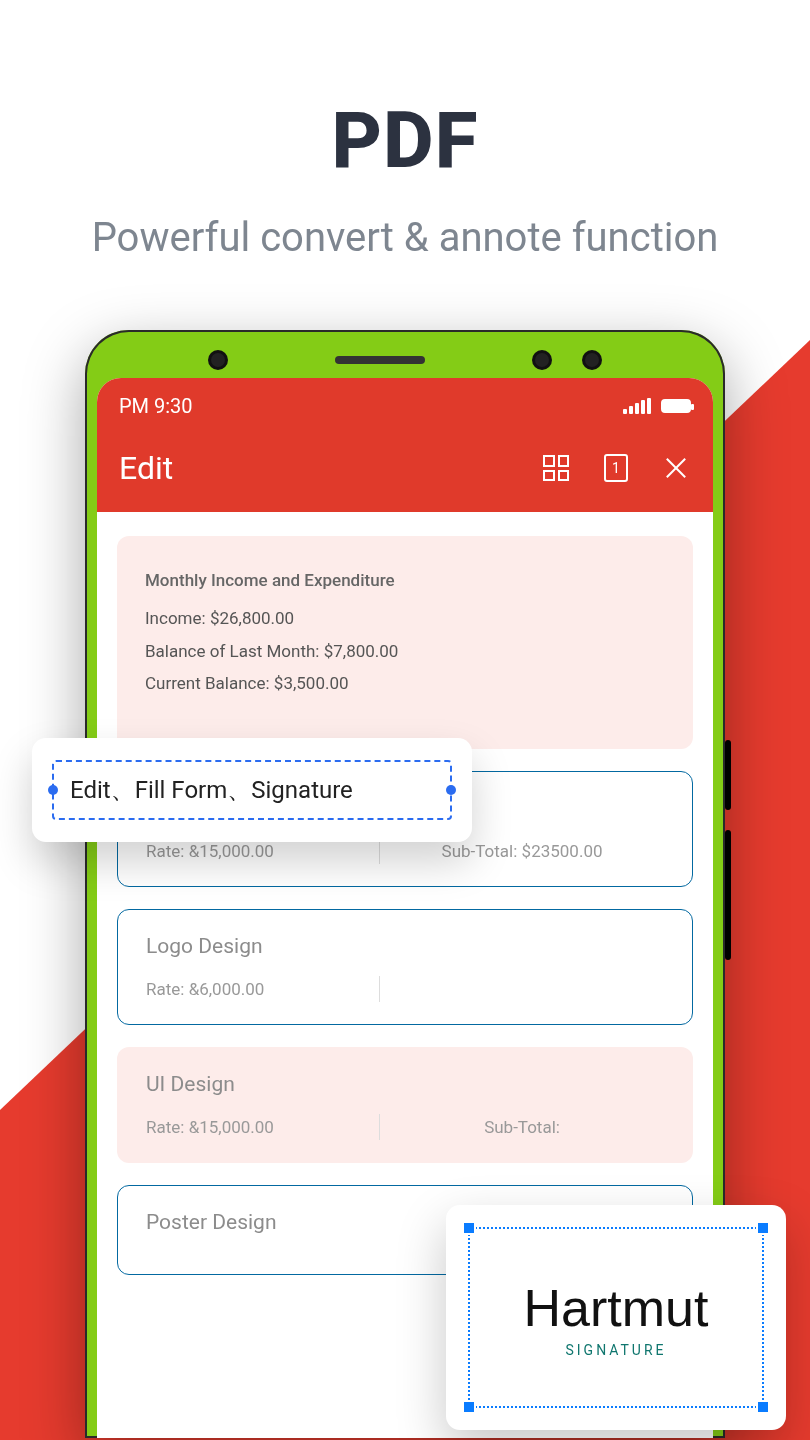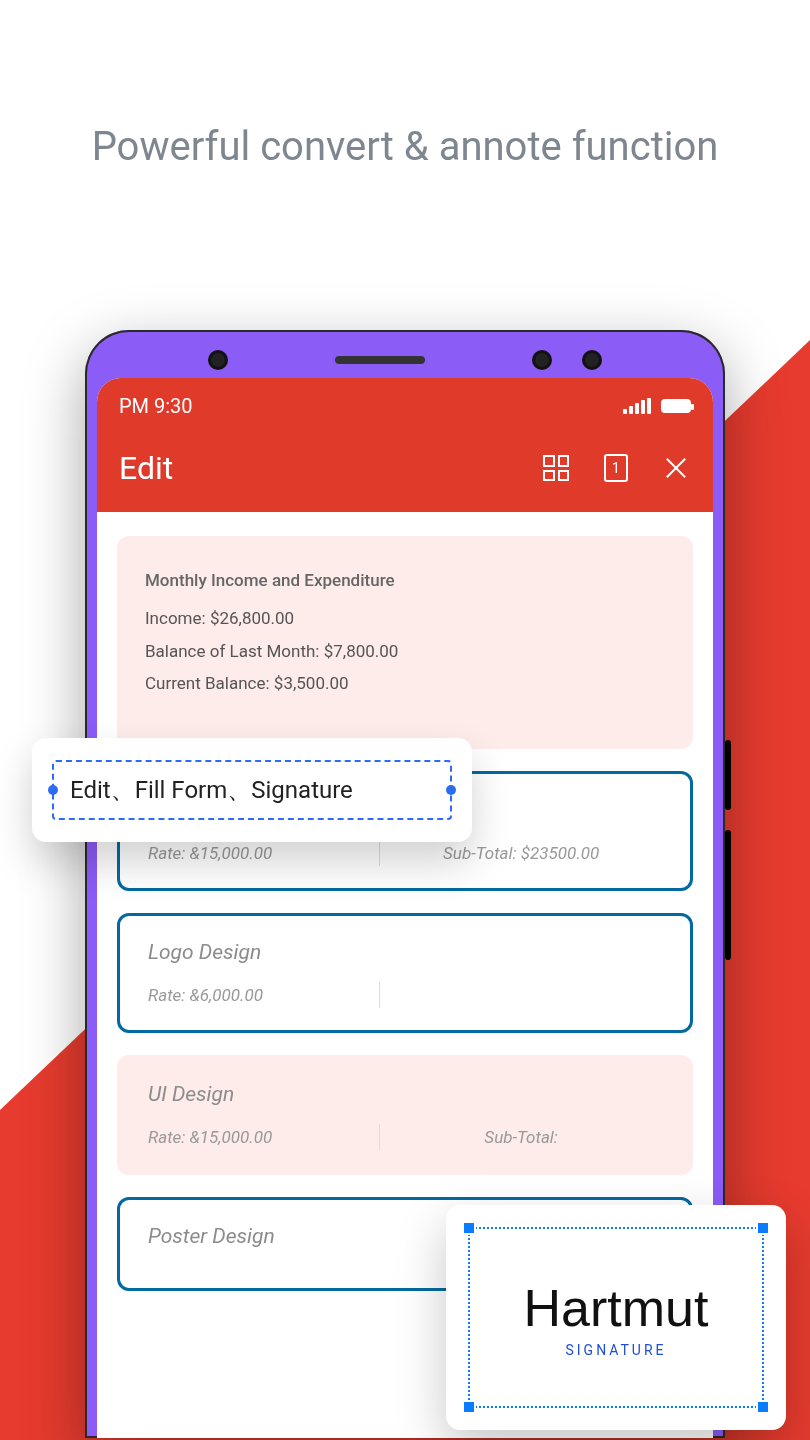--- a/index.html
+++ b/index.html
@@ -39,21 +39,21 @@
   }
   .phone {
     position: absolute;
     left: 50%; transform: translateX(-50%);
     top: 330px;
     width: 640px;
     z-index: 2;
   }
   .phone-body {
     width: 100%;
-    background: #8b5cf6;
+    background: #84cc16;
     border-radius: 44px 44px 0 0;
     padding: 12px 12px 0 12px;
     box-shadow: 0 0 0 2px #2a2a2a inset, 0 20px 60px rgba(0,0,0,0.35);
   }
   .phone-notch {
     height: 36px;
     display: flex;
     align-items: center;
     justify-content: center;
     gap: 110px;
@@ -128,26 +128,25 @@
   }
   .summary-left { flex: 1; color: #555; font-size: 17px; line-height: 1.9; }
   .summary-left .title { color: #666; font-weight: 500; margin-bottom: 6px; }
   .summary-right { width: 200px; color:#555; font-size:17px; line-height:1.9; }
   .date-pill {
     display:inline-block; background:#e03a2b; color:#fff;
     border-radius: 20px; padding: 7px 22px; font-size:17px; margin-bottom: 36px;
   }
   .neg { color:#e03a2b; }
   .item-card {
-    border: 3px solid #0369a1;
+    border: 1px solid #0369a1;
     border-radius: 12px;
     padding: 24px 28px 22px 28px;
     margin-top: 22px;
     color: #888;
-    font-style: italic;
   }
   .item-card.highlight { background: #fdecea; border-color: transparent; }
   .item-name { font-size: 21px; color:#8c8c8c; margin-bottom: 18px; }
   .item-row { display:flex; align-items:center; font-size:17px; color:#999; }
   .item-row .rate { flex: 0 0 45%; }
   .item-row .divider { width:1px; height:26px; background:#ddd; }
   .item-row .sub { flex:1; text-align:center; }
   .edit-float {
     position: absolute;
     z-index: 5;
@@ -181,32 +180,33 @@
   .sig-select {
     border: 2px dotted #0a7cff;
     height: 100%;
     position: relative;
     display:flex; flex-direction:column; align-items:center; justify-content:center;
   }
   .sig-handle { position:absolute; width:14px; height:14px; background:#0a7cff; border:2px solid #fff; }
   .sig-handle.tl{top:-8px;left:-8px}.sig-handle.tr{top:-8px;right:-8px}
   .sig-handle.bl{bottom:-8px;left:-8px}.sig-handle.br{bottom:-8px;right:-8px}
   .sig-name { font-family: Liberation Sans, sans-serif; font-size: 52px; color:#111; }
-  .sig-label { font-size:14px; letter-spacing:3px; color:#1d4ed8; margin-top:4px; }
+  .sig-label { font-size:14px; letter-spacing:3px; color:#0f766e; margin-top:4px; }
   .phone-side-btn { position:absolute; background:#000; border-radius:3px; }
   .sb-left { left:-6px; top:420px; width:6px; height:90px; }
   .sb-right1 { right:-6px; top:410px; width:6px; height:70px; }
   .sb-right2 { right:-6px; top:500px; width:6px; height:130px; }
 </style>
 </head>
 <body>
 
 <div class="bg-triangle"></div>
 
 <div class="hero">
+  <div class="hero-title">PDF</div>
   <div class="hero-sub">Powerful convert &amp; annote function</div>
 </div>
 
 <div class="phone">
   <div class="phone-side-btn sb-left"></div>
   <div class="phone-side-btn sb-right1"></div>
   <div class="phone-side-btn sb-right2"></div>
   <div class="phone-body">
     <div class="phone-notch">
       <div class="cam"></div>

